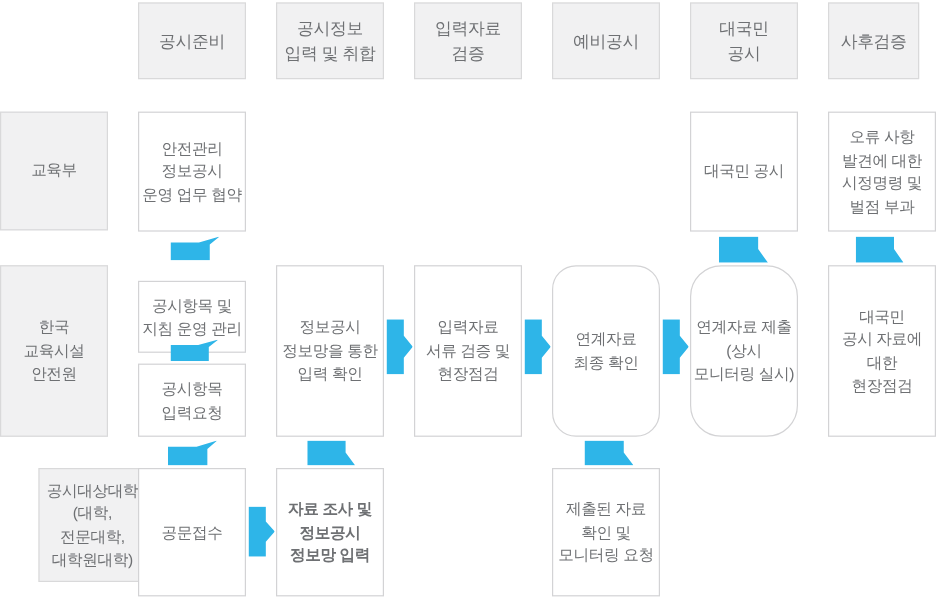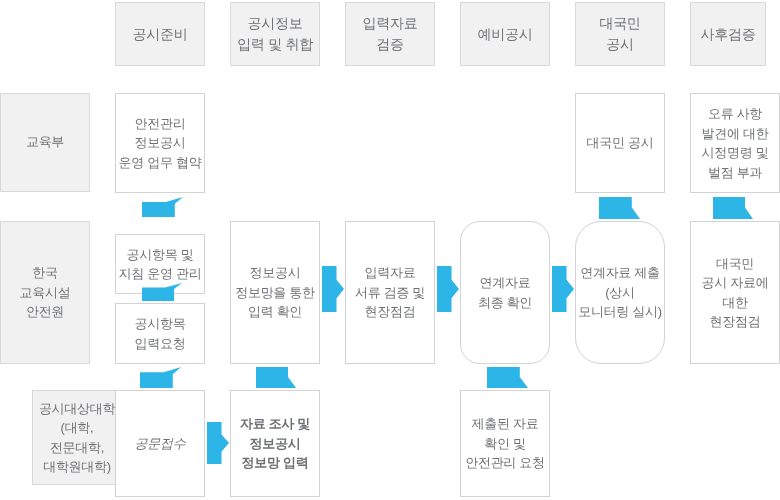--- a/index.html
+++ b/index.html
@@ -76,27 +76,27 @@
   <div class="box node" style="left:460px;top:221px;width:90px;height:143px;border-radius:20px;">연계자료
 최종 확인</div>
   <div class="box node" style="left:575px;top:221px;width:90px;height:143px;border-radius:26px;">연계자료 제출
 (상시
 모니터링 실시)</div>
   <div class="box node" style="left:690px;top:221px;width:90px;height:143px;">대국민
 공시 자료에
 대한
 현장점검</div>
 
-  <div class="box node" style="left:115px;top:390px;width:90px;height:107px;font-style:italic;">공문접수</div>
+  <div class="box node" style="left:115px;top:390px;width:90px;height:107px;">공문접수</div>
   <div class="box node" style="left:230px;top:390px;width:90px;height:107px;font-weight:bold;">자료 조사 및
 정보공시
 정보망 입력</div>
   <div class="box node" style="left:460px;top:390px;width:90px;height:107px;">제출된 자료
 확인 및
-안전관리 요청</div>
+모니터링 요청</div>
 
   <div class="ar ar-down" style="left:142px;top:197px;width:41px;height:20px;"></div>
   <div class="ar ar-down" style="left:142px;top:283px;width:40px;height:18px;"></div>
   <div class="ar ar-down" style="left:140px;top:367px;width:41px;height:21px;"></div>
   <div class="ar ar-up" style="left:256px;top:367px;width:40px;height:21px;"></div>
   <div class="ar ar-up" style="left:487px;top:367px;width:41px;height:21px;"></div>
   <div class="ar ar-up" style="left:599px;top:197px;width:41px;height:22px;"></div>
   <div class="ar ar-up" style="left:713px;top:197px;width:40px;height:22px;"></div>
 
   <div class="ar ar-right" style="left:207px;top:422px;width:22px;height:42px;"></div>

